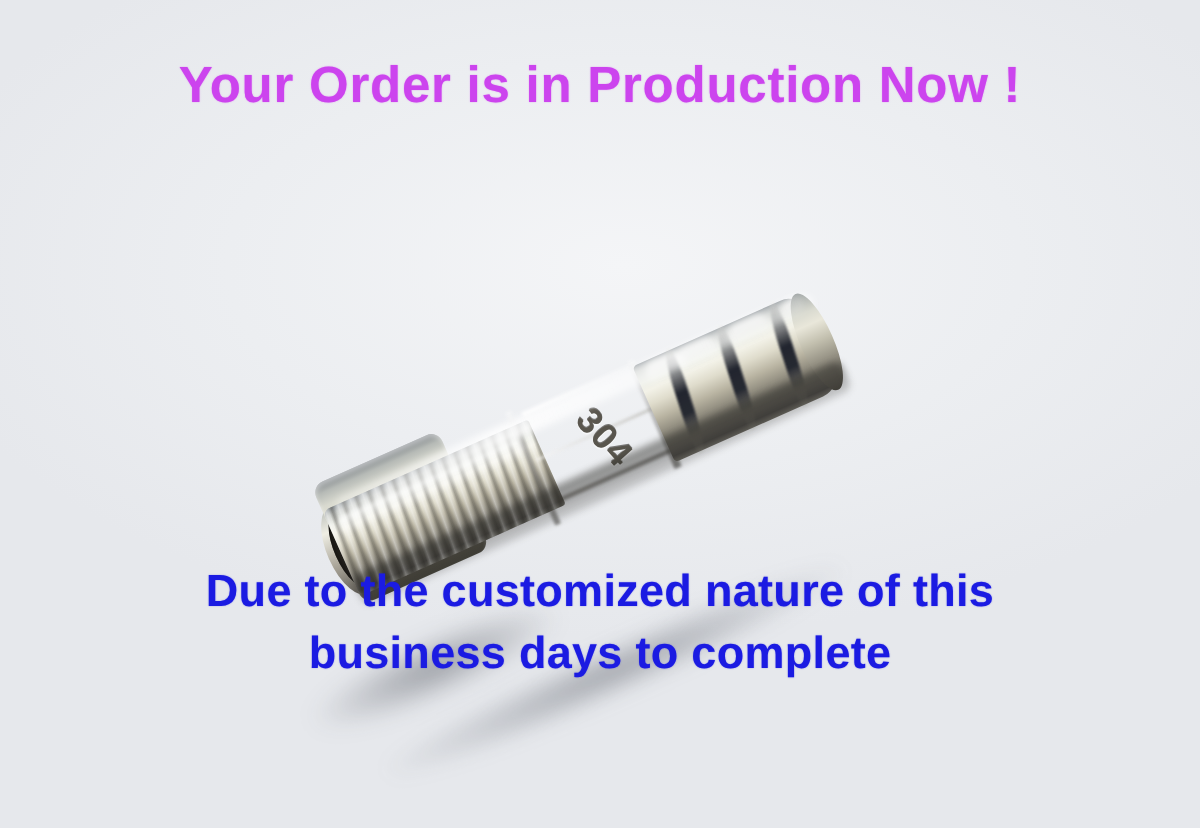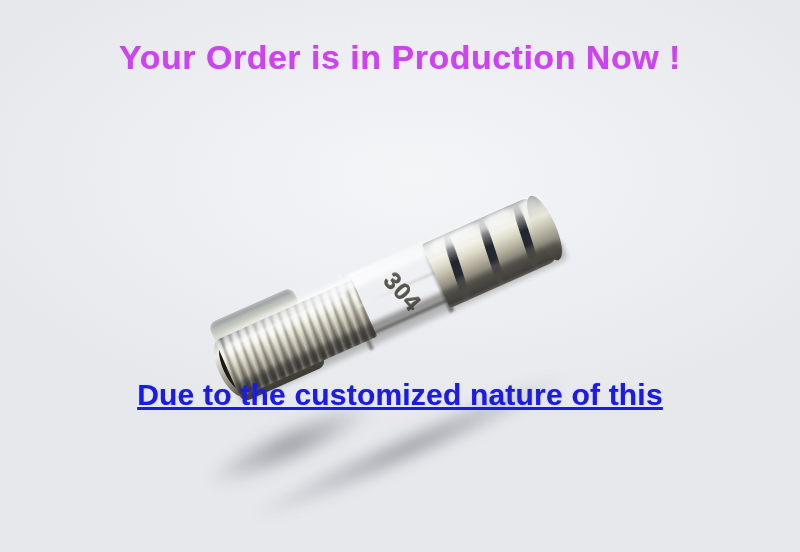--- a/index.html
+++ b/index.html
@@ -245,21 +245,20 @@
   #bodytext{
     position:absolute;
     left:0; top:374px; width:800px;
     text-align:center;
     color:#1b1be2;
     font-size:30px;
     font-weight:bold;
     line-height:41px;
     letter-spacing:.2px;
     text-shadow:0 0 1px rgba(27,27,226,.45);
-    text-decoration:underline;
   }
   #bodytext div{ white-space:nowrap; }
 </style>
 </head>
 <body>
 
 <div id="stage">
 
   <div id="headline">Your Order is in Production Now !</div>
 
@@ -297,15 +296,16 @@
       <div id="rh4" class="ridgeHi"></div>
       <div id="tip"></div>
 
       <div id="underShade"></div>
       <div id="topSpec"></div>
     </div>
   </div>
 
   <div id="bodytext">
     <div>Due to the customized nature of this</div>
+    <div>business days to complete</div>
   </div>
 
 </div>
 
 </body></html>

